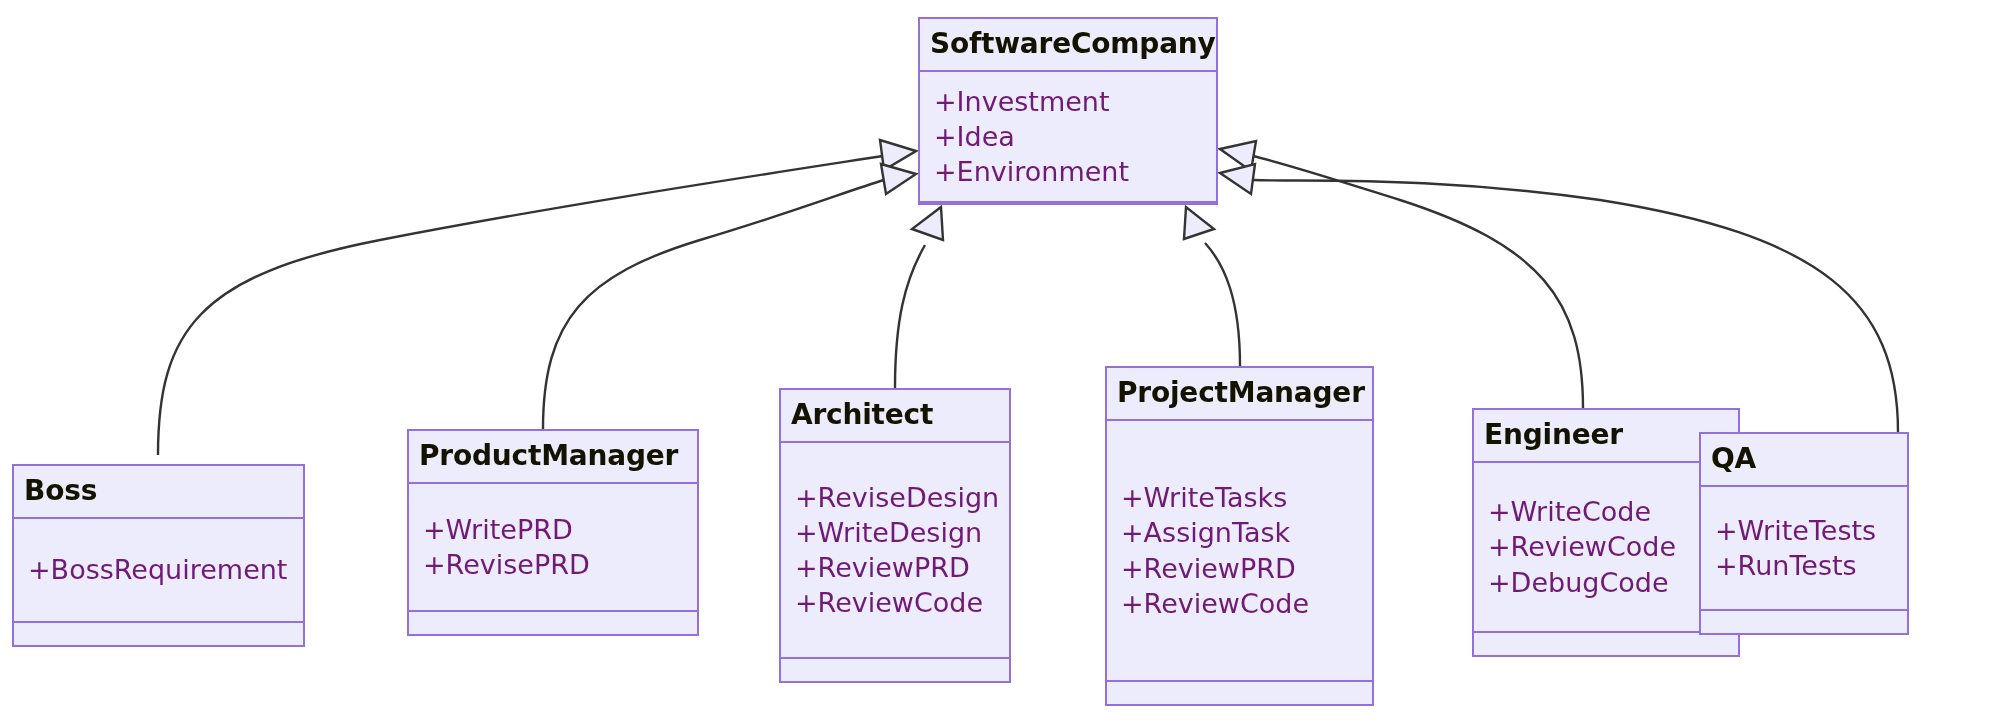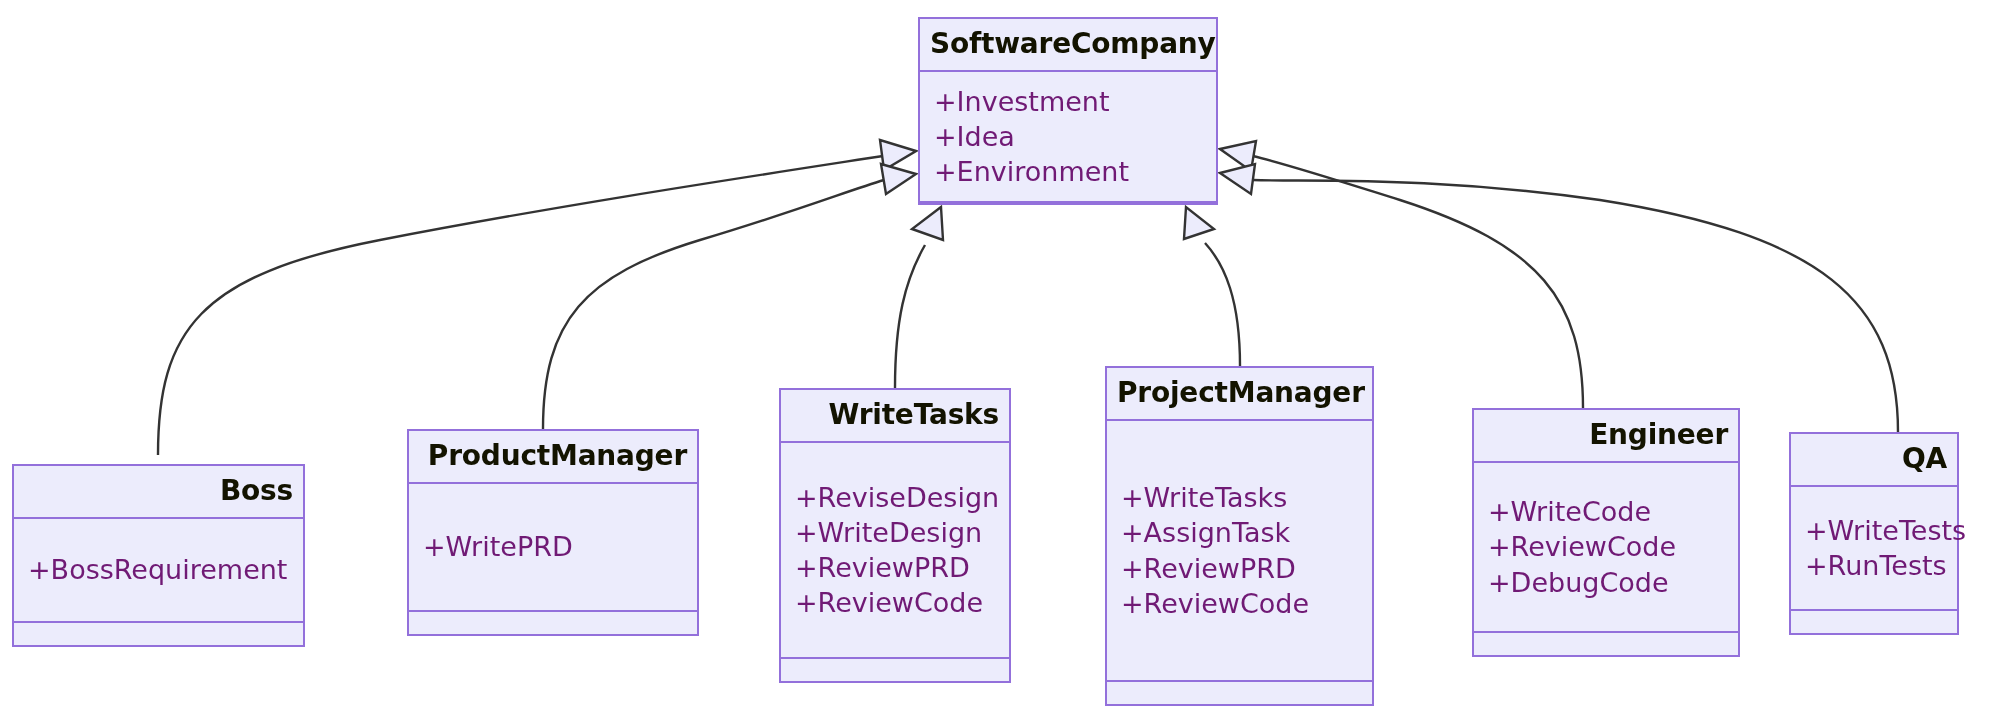--- a/index.html
+++ b/index.html
@@ -31,21 +31,21 @@
     position: absolute;
     box-sizing: border-box;
     background: #ececfc;
     border: 2px solid #9370db;
     display: flex;
     flex-direction: column;
   }
   .class-title {
     box-sizing: border-box;
     width: 100%;
-    text-align: right;
+    text-align: left;
     font-weight: bold;
     font-size: 28px;
     color: #131300;
     border-bottom: 2px solid #9370db;
     padding: 8px 10px 10px 10px;
     white-space: nowrap;
     letter-spacing: -0.2px;
   }
   .class-members {
     box-sizing: border-box;
@@ -123,26 +123,27 @@
     <div class="class-members">
       <div class="member-line">+BossRequirement</div>
     </div>
     <div class="class-methods-empty"></div>
   </div>
 
   <div class="uml-class" style="left:407px; top:429px; width:292px; height:207px;">
     <div class="class-title">ProductManager</div>
     <div class="class-members">
       <div class="member-line">+WritePRD</div>
+      <div class="member-line">+RevisePRD</div>
     </div>
     <div class="class-methods-empty"></div>
   </div>
 
   <div class="uml-class" style="left:779px; top:388px; width:232px; height:295px;">
-    <div class="class-title">WriteTasks</div>
+    <div class="class-title">Architect</div>
     <div class="class-members">
       <div class="member-line">+ReviseDesign</div>
       <div class="member-line">+WriteDesign</div>
       <div class="member-line">+ReviewPRD</div>
       <div class="member-line">+ReviewCode</div>
     </div>
     <div class="class-methods-empty"></div>
   </div>
 
   <div class="uml-class" style="left:1105px; top:366px; width:269px; height:340px;">
@@ -159,21 +160,21 @@
   <div class="uml-class" style="left:1472px; top:408px; width:268px; height:249px;">
     <div class="class-title">Engineer</div>
     <div class="class-members">
       <div class="member-line">+WriteCode</div>
       <div class="member-line">+ReviewCode</div>
       <div class="member-line">+DebugCode</div>
     </div>
     <div class="class-methods-empty"></div>
   </div>
 
-  <div class="uml-class" style="left:1789px; top:432px; width:170px; height:203px;">
+  <div class="uml-class" style="left:1699px; top:432px; width:210px; height:203px;">
     <div class="class-title">QA</div>
     <div class="class-members">
       <div class="member-line">+WriteTests</div>
       <div class="member-line">+RunTests</div>
     </div>
     <div class="class-methods-empty"></div>
   </div>
 
 </div>
 

